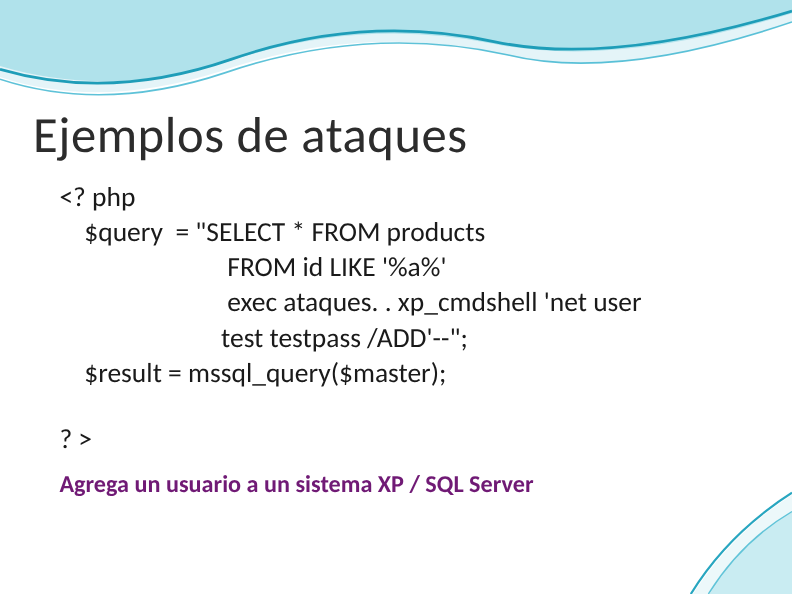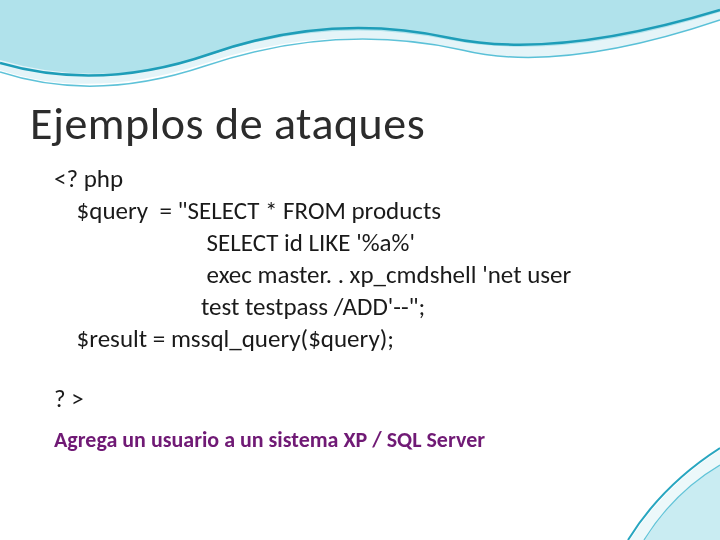--- a/index.html
+++ b/index.html
@@ -76,24 +76,24 @@
   <path d="M0,0 L0,60 Q100,90 210,55 Q330,15 450,40 Q560,62 720,12 L720,0 Z" fill="#8dd6e2" opacity="0.6"></path>
   <path d="M0,63 Q100,92 210,54 Q330,12 450,38 Q555,60 720,10" fill="none" stroke="#1e9db8" stroke-width="2.5"></path>
   <path d="M0,72 Q95,103 205,66 Q335,22 462,50 Q560,74 720,20" fill="none" stroke="#36b3ce" stroke-width="1.5" opacity="0.8"></path>
 </svg>
 
 <div class="content">
   <div class="title">Ejemplos de ataques</div>
 
   <div class="code"><span>&lt;? php</span>
 <span>    $query  = "SELECT * FROM products</span>
-<span>                           SELECT id LIKE '%a%'</span>
-<span>                           exec master. . xp_cmdshell 'net user</span>
+<span>                           FROM id LIKE '%a%'</span>
+<span>                           exec ataques. . xp_cmdshell 'net user</span>
 <span>                          test testpass /ADD'--";</span>
-<span>    $result = mssql_query($query);</span></div>
+<span>    $result = mssql_query($master);</span></div>
 
   <div class="qclose">? &gt;</div>
 
   <div class="desc">Agrega un usuario a un sistema XP / SQL Server</div>
 </div>
 
 <svg class="corner" viewBox="0 0 150 150" preserveAspectRatio="none">
   <path d="M150,60 Q95,95 60,150 L150,150 Z" fill="#e4f5f8" opacity="0.7"></path>
   <path d="M150,75 Q105,102 75,150 L150,150 Z" fill="#b3e4ed" opacity="0.6"></path>
   <path d="M150,58 Q92,95 58,150" fill="none" stroke="#28a6c0" stroke-width="2"></path>

